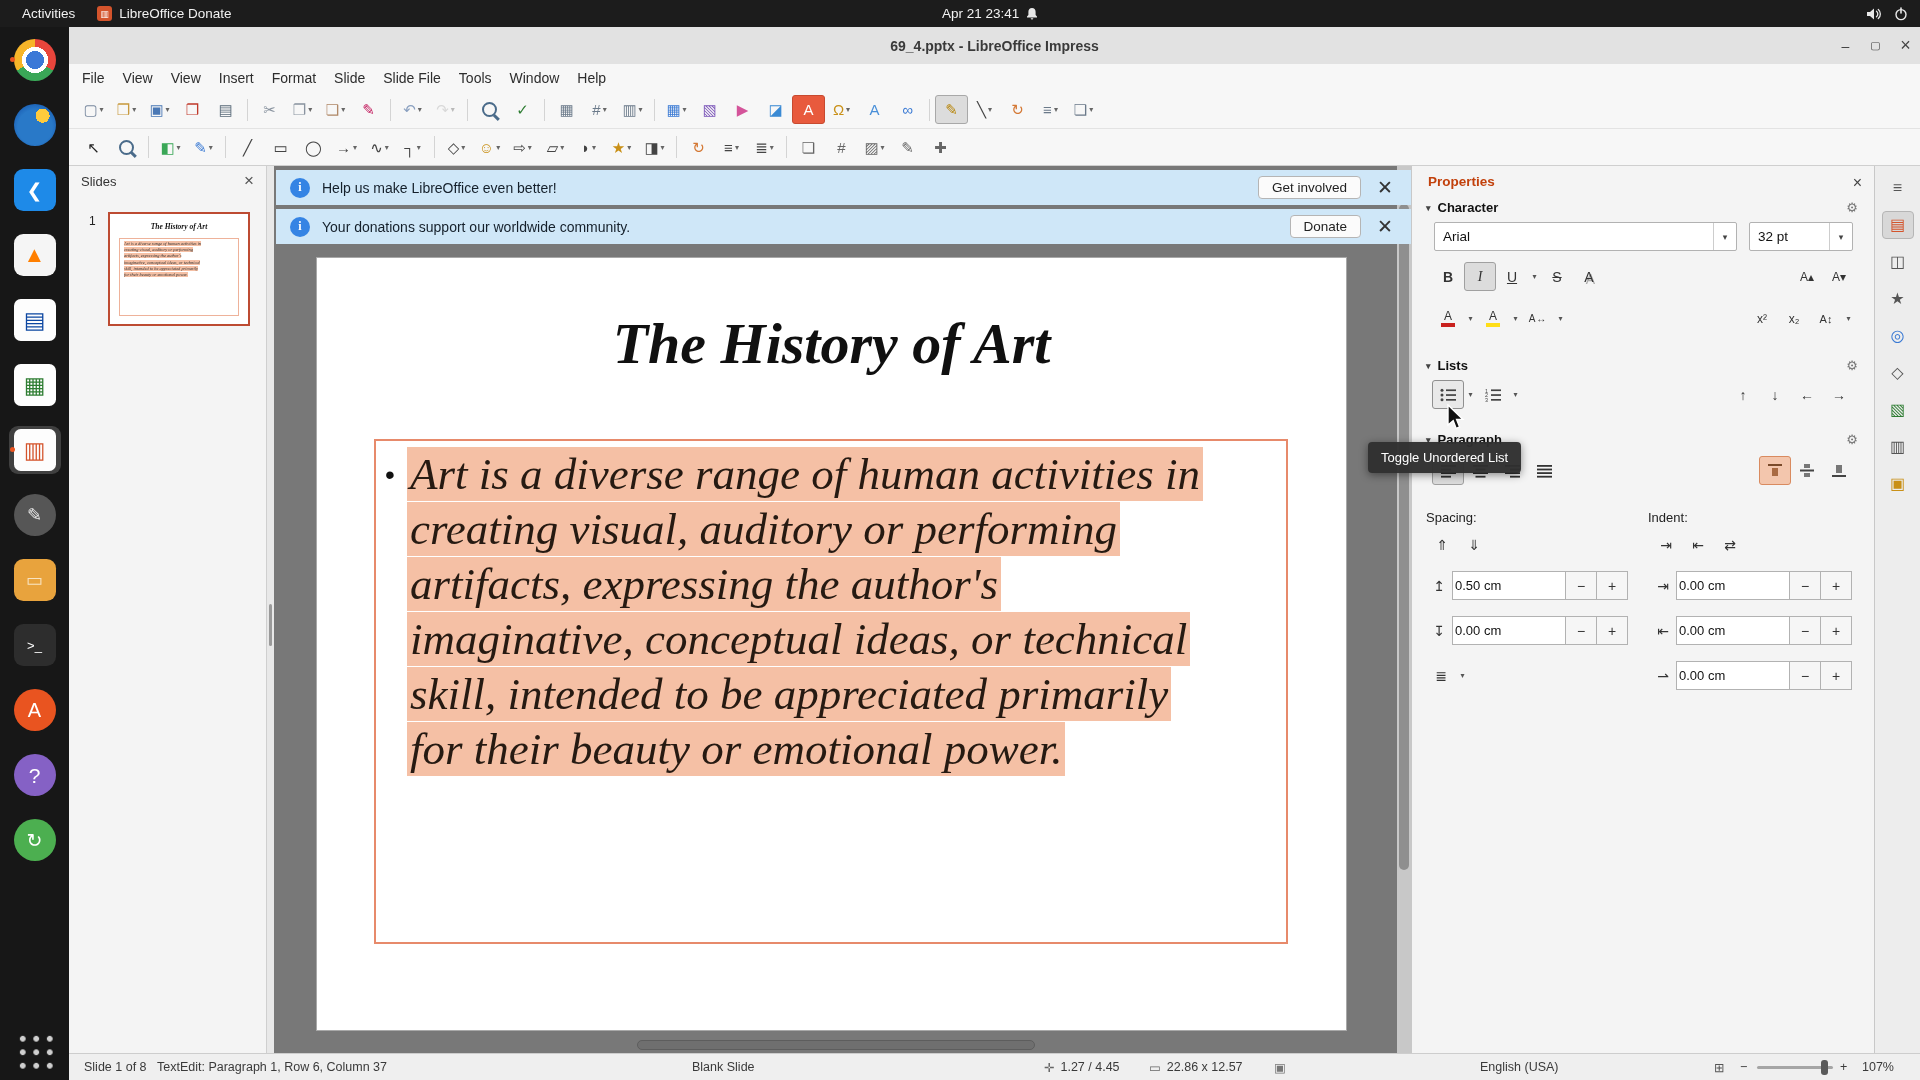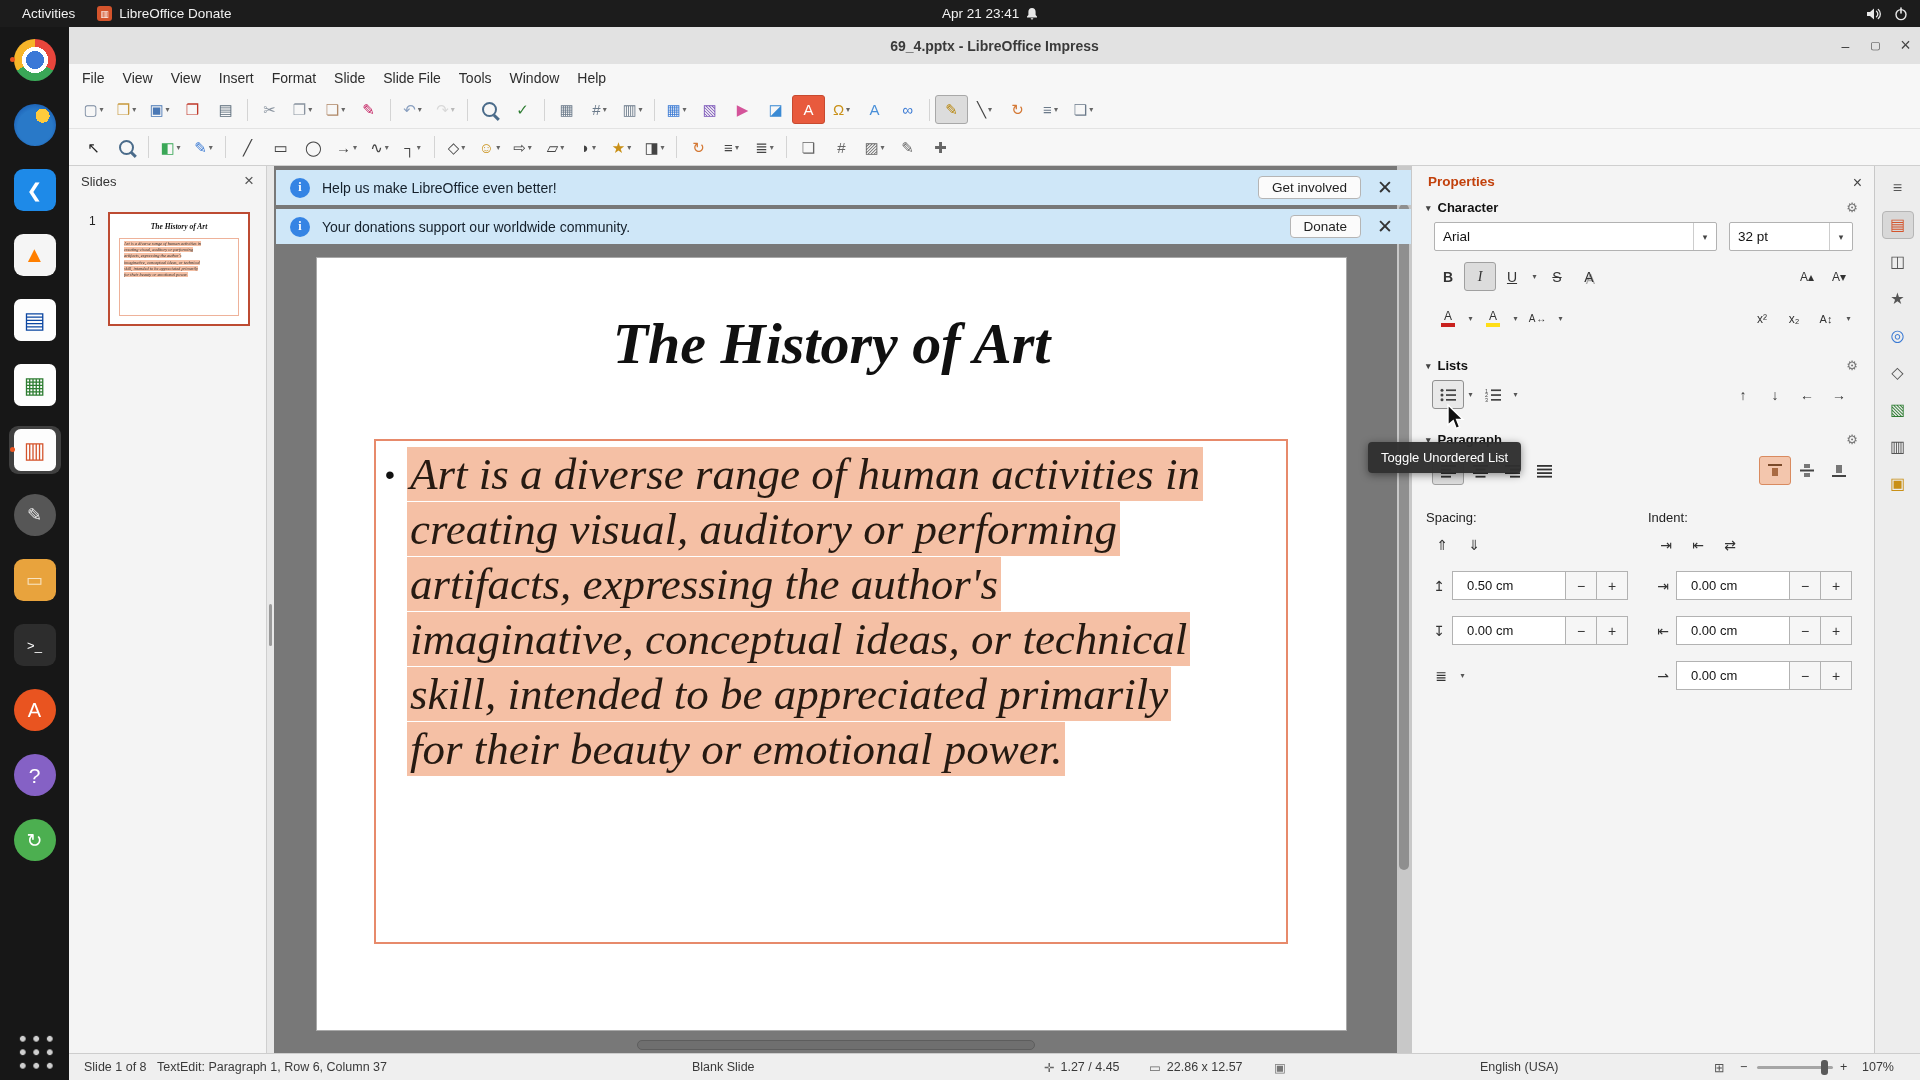--- a/index.html
+++ b/index.html
@@ -95,21 +95,21 @@
   .pbtn{width:30px;height:27px;display:inline-flex;align-items:center;justify-content:center;border-radius:3px;
         border:1px solid rgba(0,0,0,0);color:#333;font-size:14px;}
   .pbtn.pressed{background:#dcdcdc;border-color:#a0a0a0;}
   .pbtn.hovered{background:#e9e9e9;border-color:#8f8f8f;}
   .pbtn.accent-soft{background:#f3c6ad;border-color:#d98a5f;}
   .pdd{width:13px;height:27px;display:inline-flex;align-items:center;justify-content:center;font-size:8px;color:#555;}
   .combo{display:flex;align-items:center;background:#fff;border:1px solid #b2b2b2;border-radius:2px;height:29px;box-sizing:border-box;}
   .combo .val{padding-left:8px;flex:1;font-size:13.5px;color:#111;text-align:left;}
   .combo .car{width:22px;height:100%;border-left:1px solid #cdcdcd;display:flex;align-items:center;justify-content:center;font-size:9px;color:#444;}
   .ufield{background:#fff;border:1px solid #b2b2b2;height:29px;box-sizing:border-box;display:flex;align-items:center;
-          padding-left:14px;font-size:13px;color:#111;}
+          padding-left:2px;font-size:13px;color:#111;}
   .spinb{width:31px;height:29px;box-sizing:border-box;background:#f6f6f6;border:1px solid #b2b2b2;border-left:none;
          display:flex;align-items:center;justify-content:center;font-size:14px;color:#333;}
   .colorbar{display:inline-flex;flex-direction:column;align-items:center;line-height:1;}
   .colorbar .bar{width:14px;height:4px;margin-top:1px;}
   .plabel{font-size:13px;color:#222;}
   
   #tabstrip{position:absolute;left:1874px;top:166px;width:46px;height:887px;background:#ededed;border-left:1px solid #c8c8c8;
             box-sizing:border-box;display:flex;flex-direction:column;align-items:center;padding-top:8px;gap:9px;}
   .tab-btn{width:32px;height:28px;display:flex;align-items:center;justify-content:center;border-radius:4px;}
   .tab-btn.active{background:#d8d8d8;border:1px solid #b5b5b5;box-sizing:border-box;}
@@ -517,21 +517,21 @@
     <span class="chev">▾</span>
     <span>Character</span>
   </div>
   <span class="gear" style="top:34px;">⚙</span>
 
   <div class="prow" style="left:22px;top:56px;width:419px;gap:12px;">
     <span class="combo" style="flex:1;">
       <span class="val">Arial</span>
       <span class="car">▾</span>
     </span>
-    <span class="combo" style="width:124px;">
+    <span class="combo" style="width:104px;">
       <span class="val">32 pt</span>
       <span class="car">▾</span>
     </span>
   </div>
 
   <div class="prow" style="left:20px;top:96px;width:423px;">
     <span class="pbtn" style="font-weight:700;">B</span>
     <span class="pbtn pressed" style="font-style:italic;font-family:'Liberation Serif',serif;">I</span>
     <span class="pbtn" style="text-decoration:underline;">U</span>
     <span class="pdd">▾</span>

